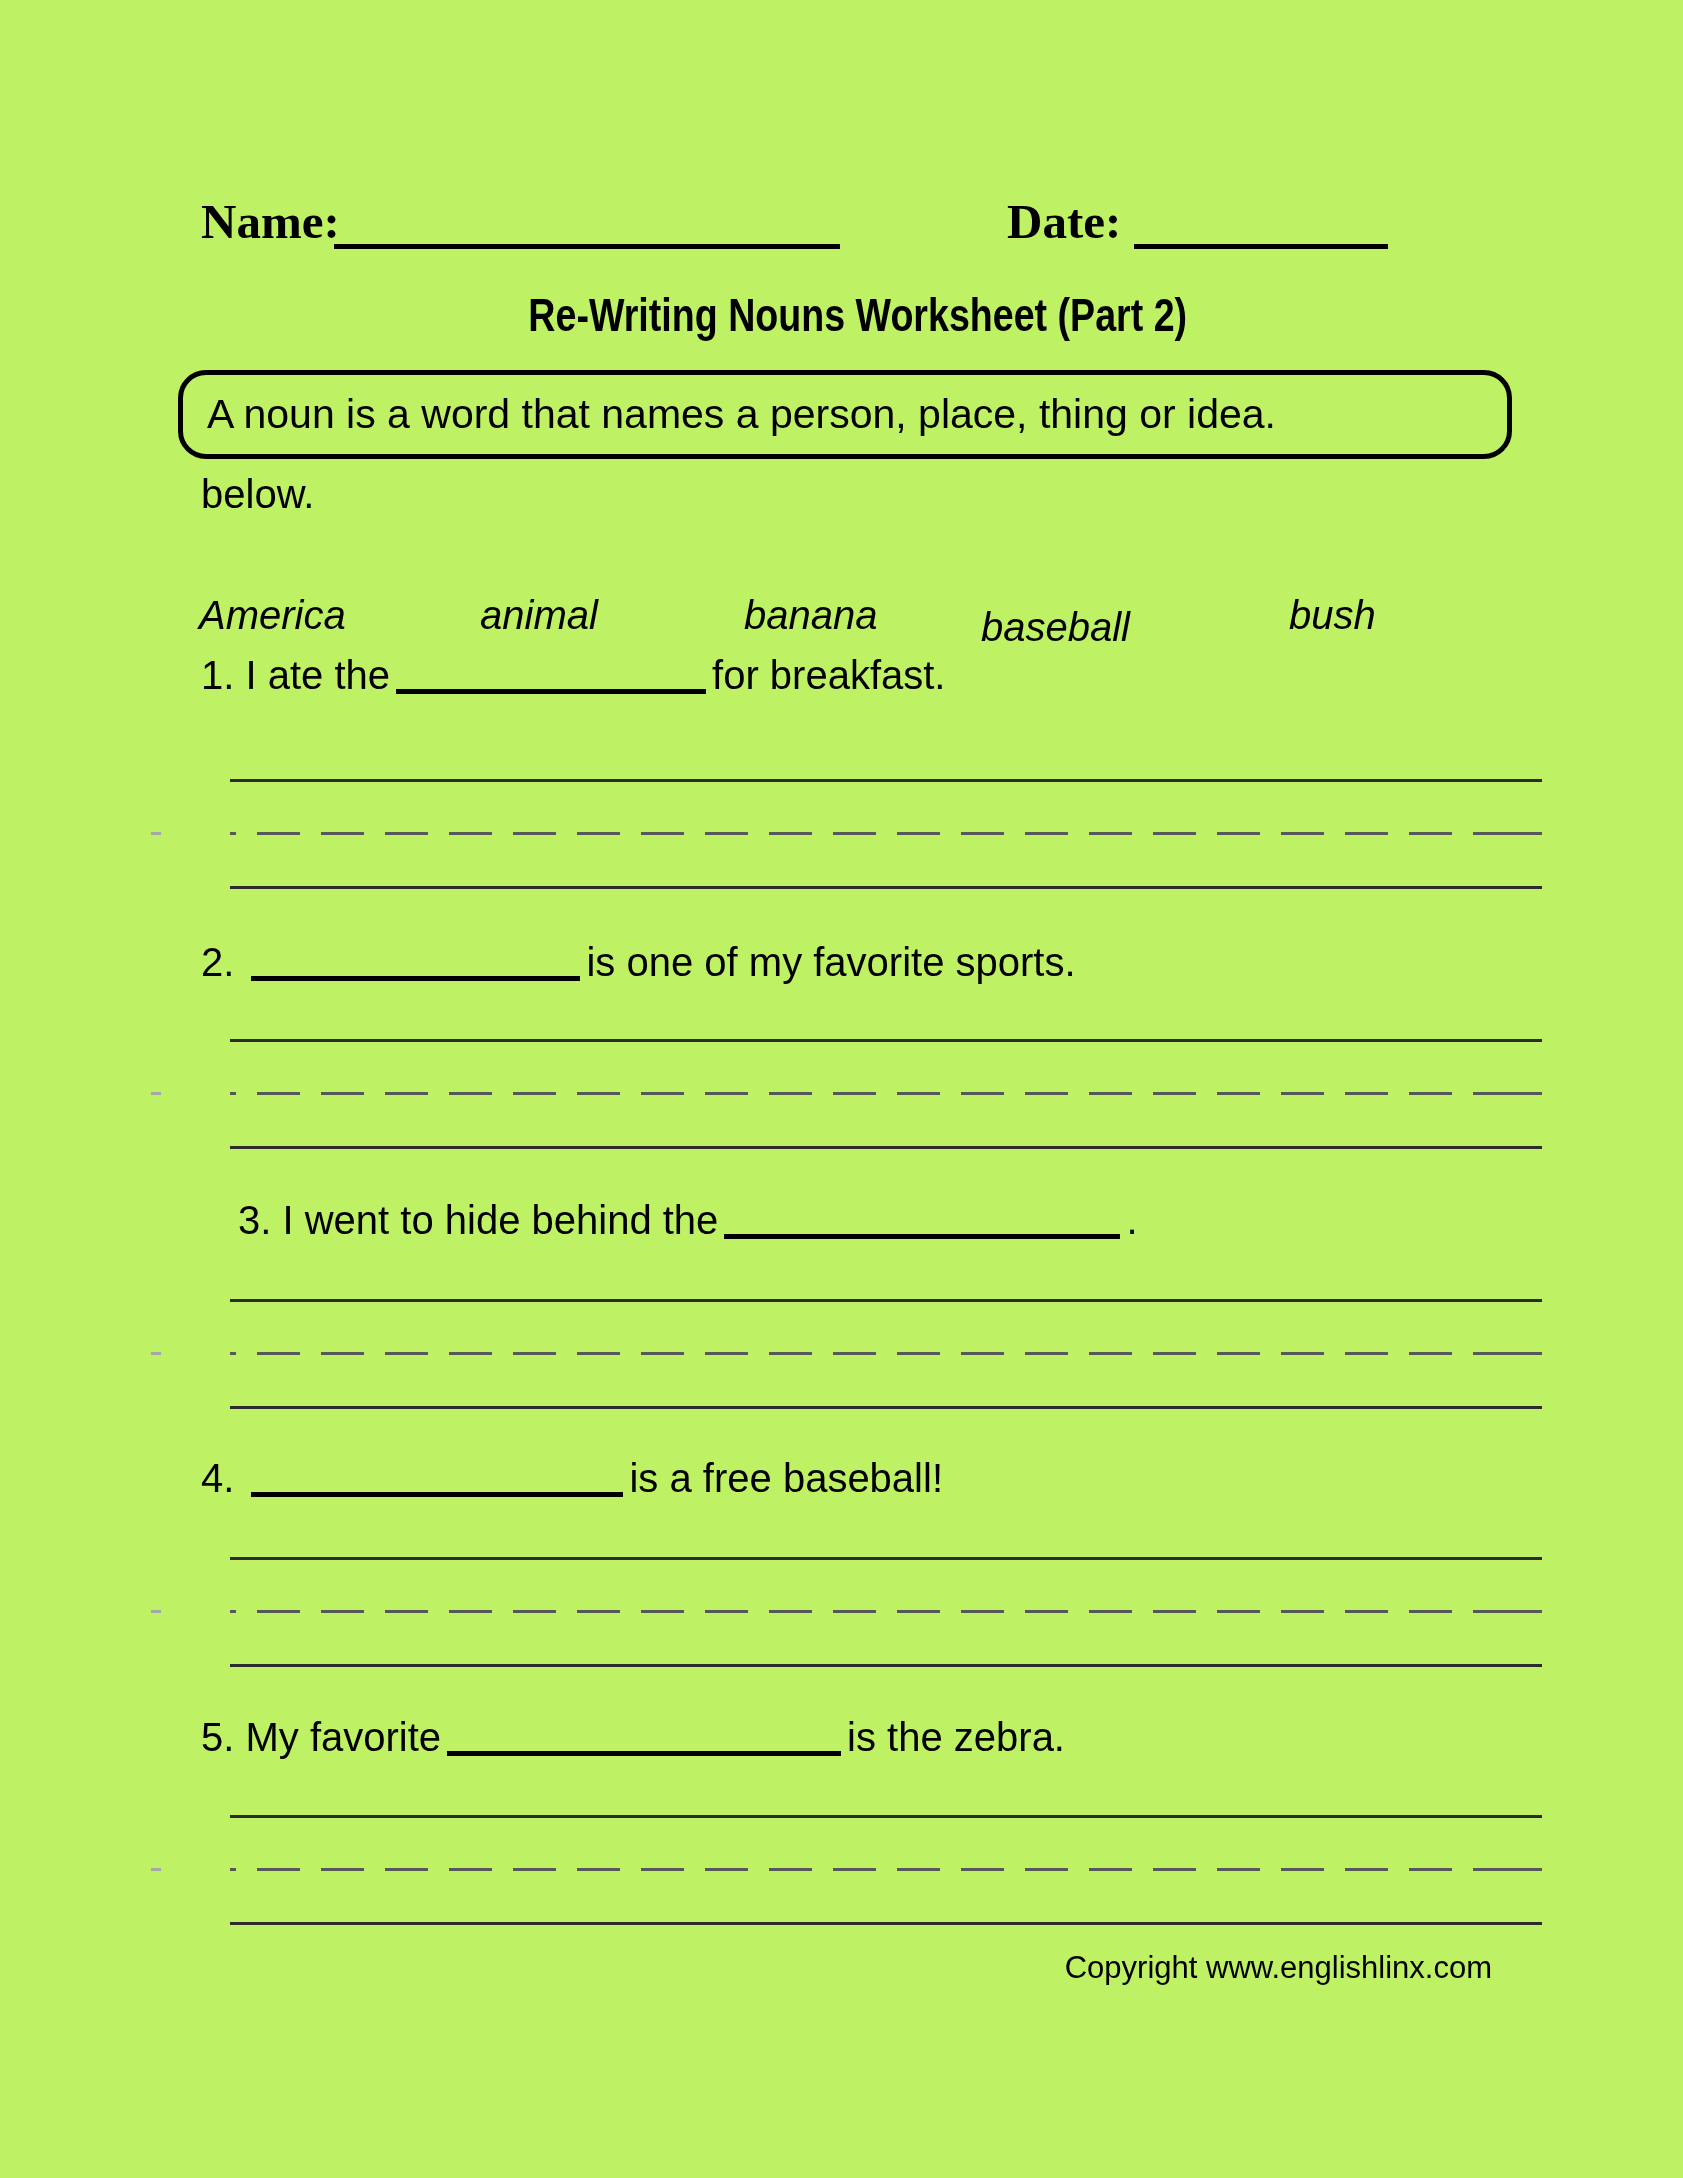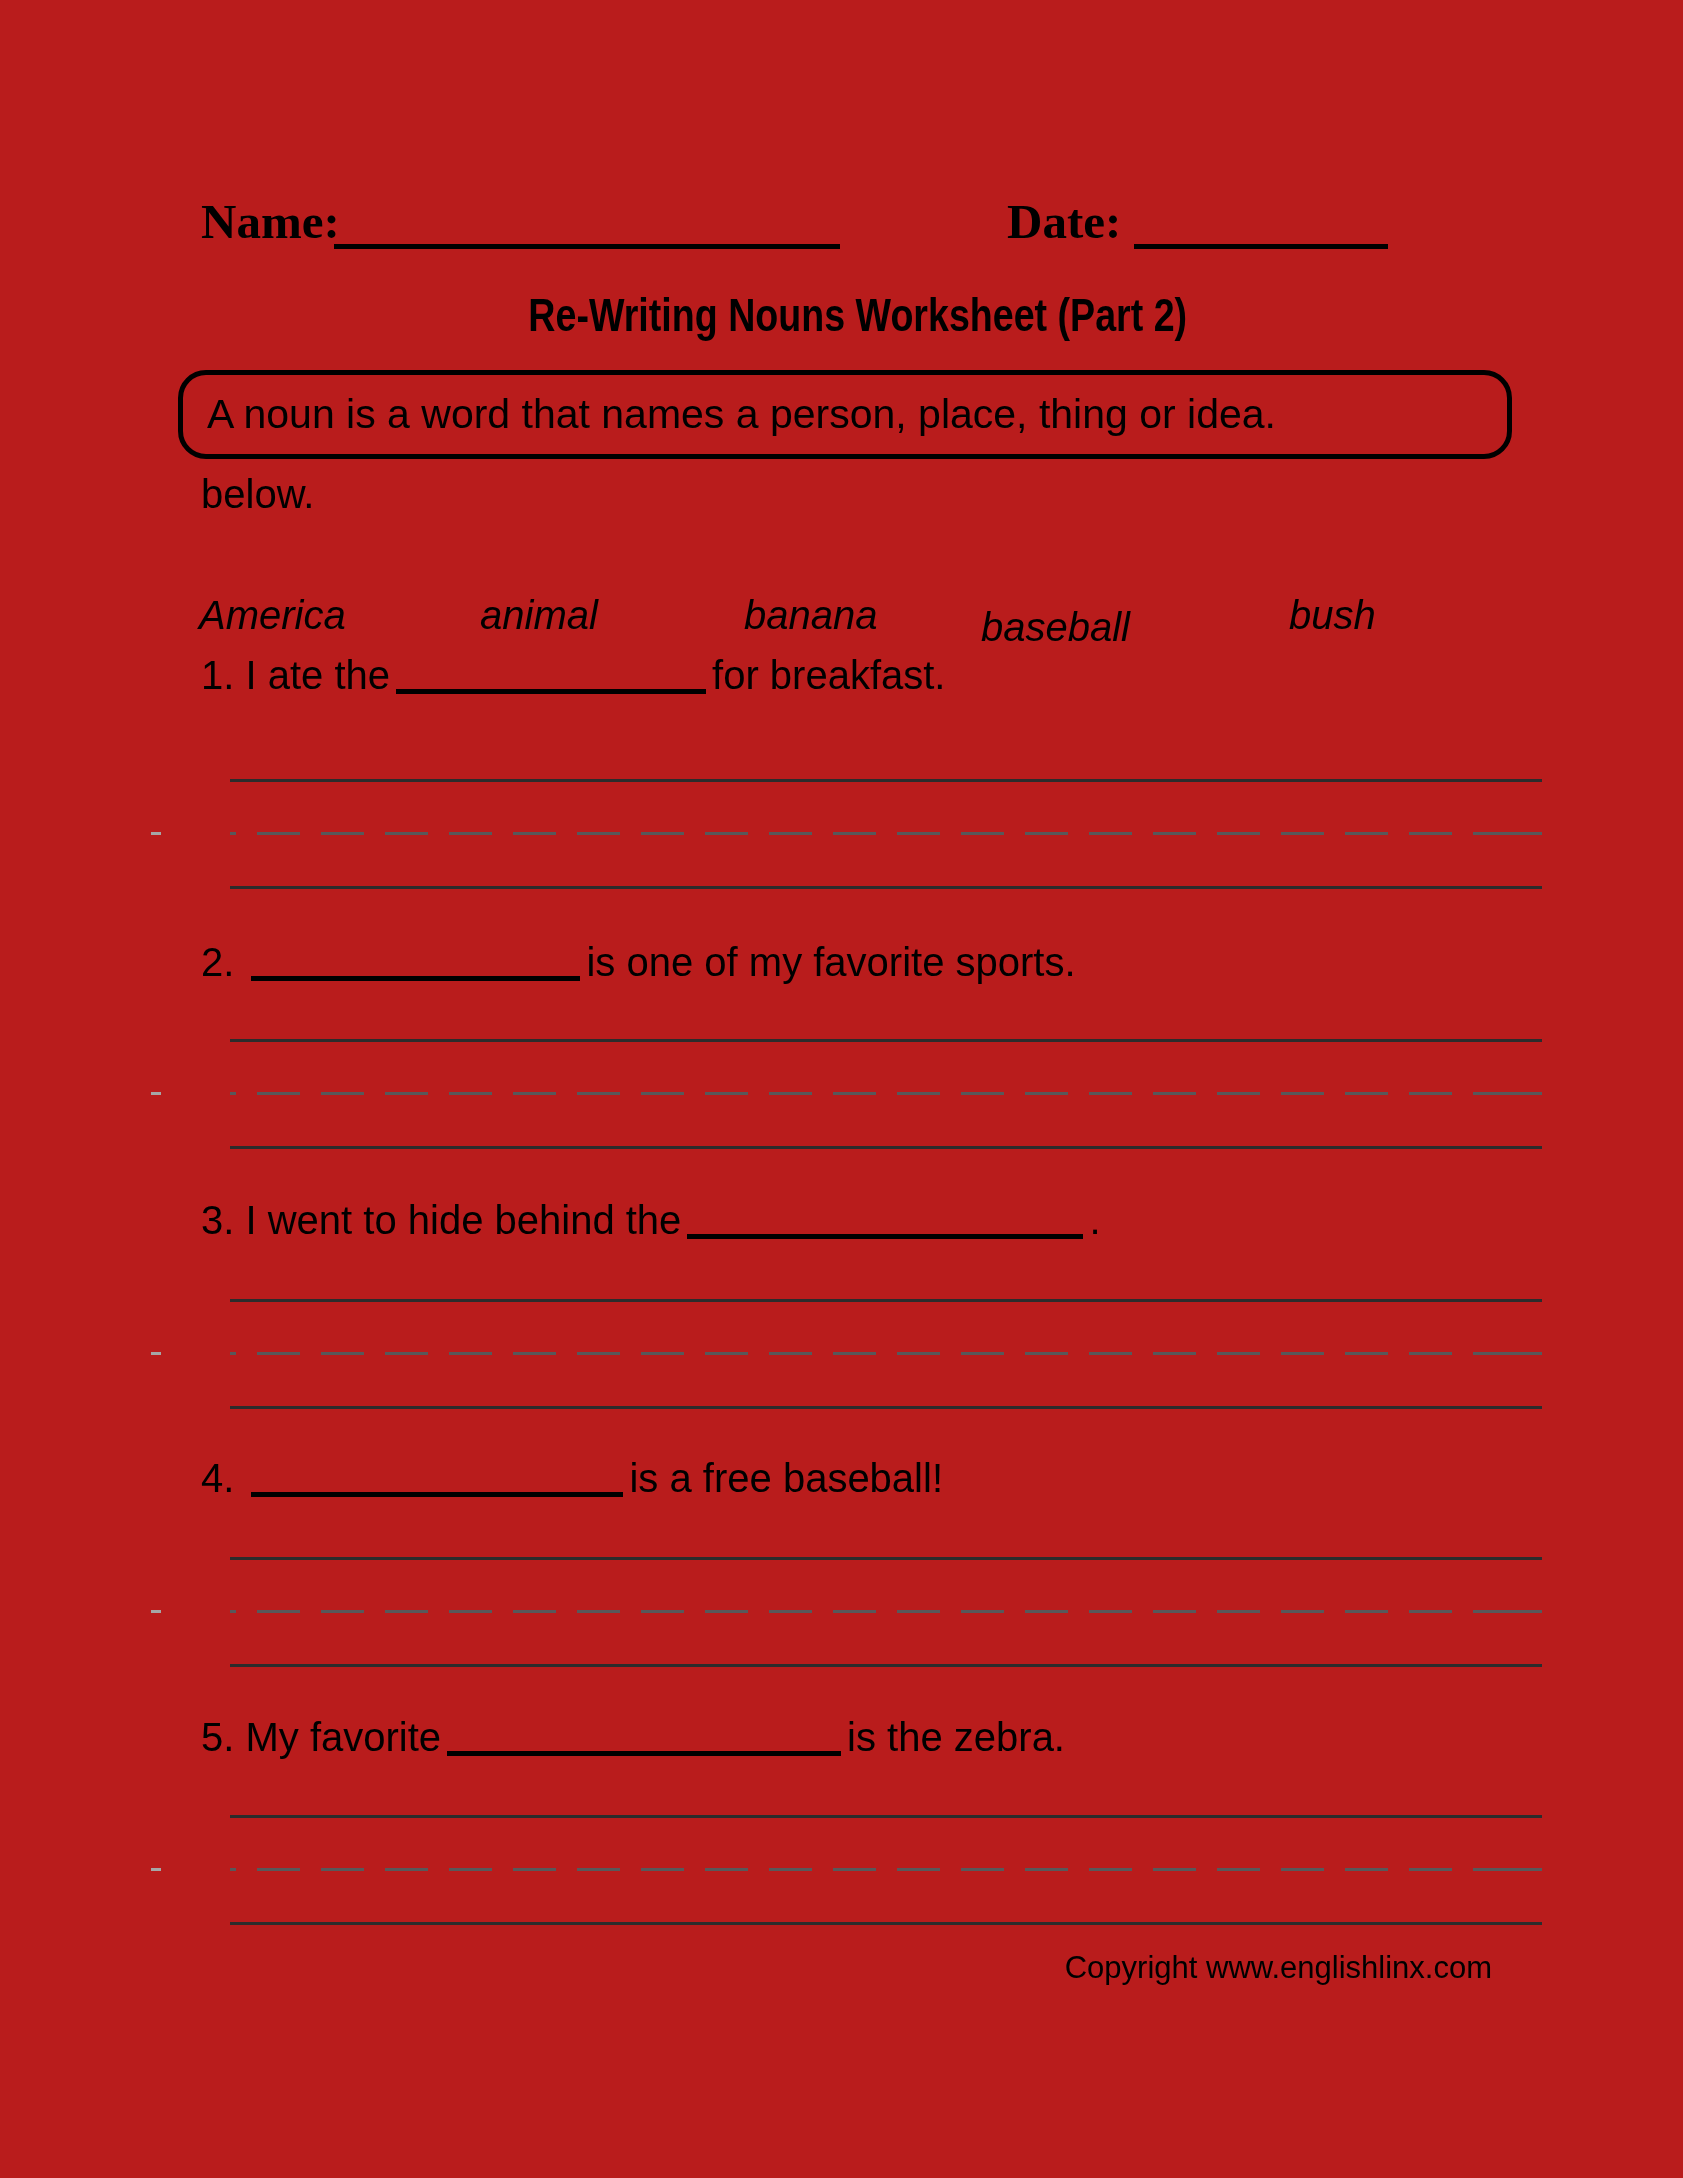--- a/index.html
+++ b/index.html
@@ -1,19 +1,19 @@
 <!DOCTYPE html>
 <html><head>
 <meta charset="utf-8">
 <style>
   html,body{margin:0;padding:0;background:#ffffff;}
   .page{
     position:relative;
     width:1683px;height:2178px;
-    background:#b91c1c;
+    background:#bef264;
     font-family:"Liberation Sans",sans-serif;
     color:#000;
     overflow:hidden;
   }
   
   .hdr-label{
     position:absolute;
     font-family:"Liberation Serif",serif;
     font-weight:bold;
     font-size:49px;
@@ -142,21 +142,21 @@
     <span>2.</span>
     <span></span><span class="blank bw2"></span><span>is one of my favorite sports.</span>
   </div>
   <div class="line-group" style="top:1039px;">
     <div class="tick"></div>
     <div class="wl solid s1"></div>
     <div class="wl dash"></div>
     <div class="wl solid s2"></div>
   </div>
 
-  <div class="item" style="top:1197px;">
+  <div class="item" style="top:1197px;margin-left:37px;">
     <span>3.</span>
     <span>I went to hide behind the</span><span class="blank bw3"></span><span>.</span>
   </div>
   <div class="line-group" style="top:1299px;">
     <div class="tick"></div>
     <div class="wl solid s1"></div>
     <div class="wl dash"></div>
     <div class="wl solid s2"></div>
   </div>
 

